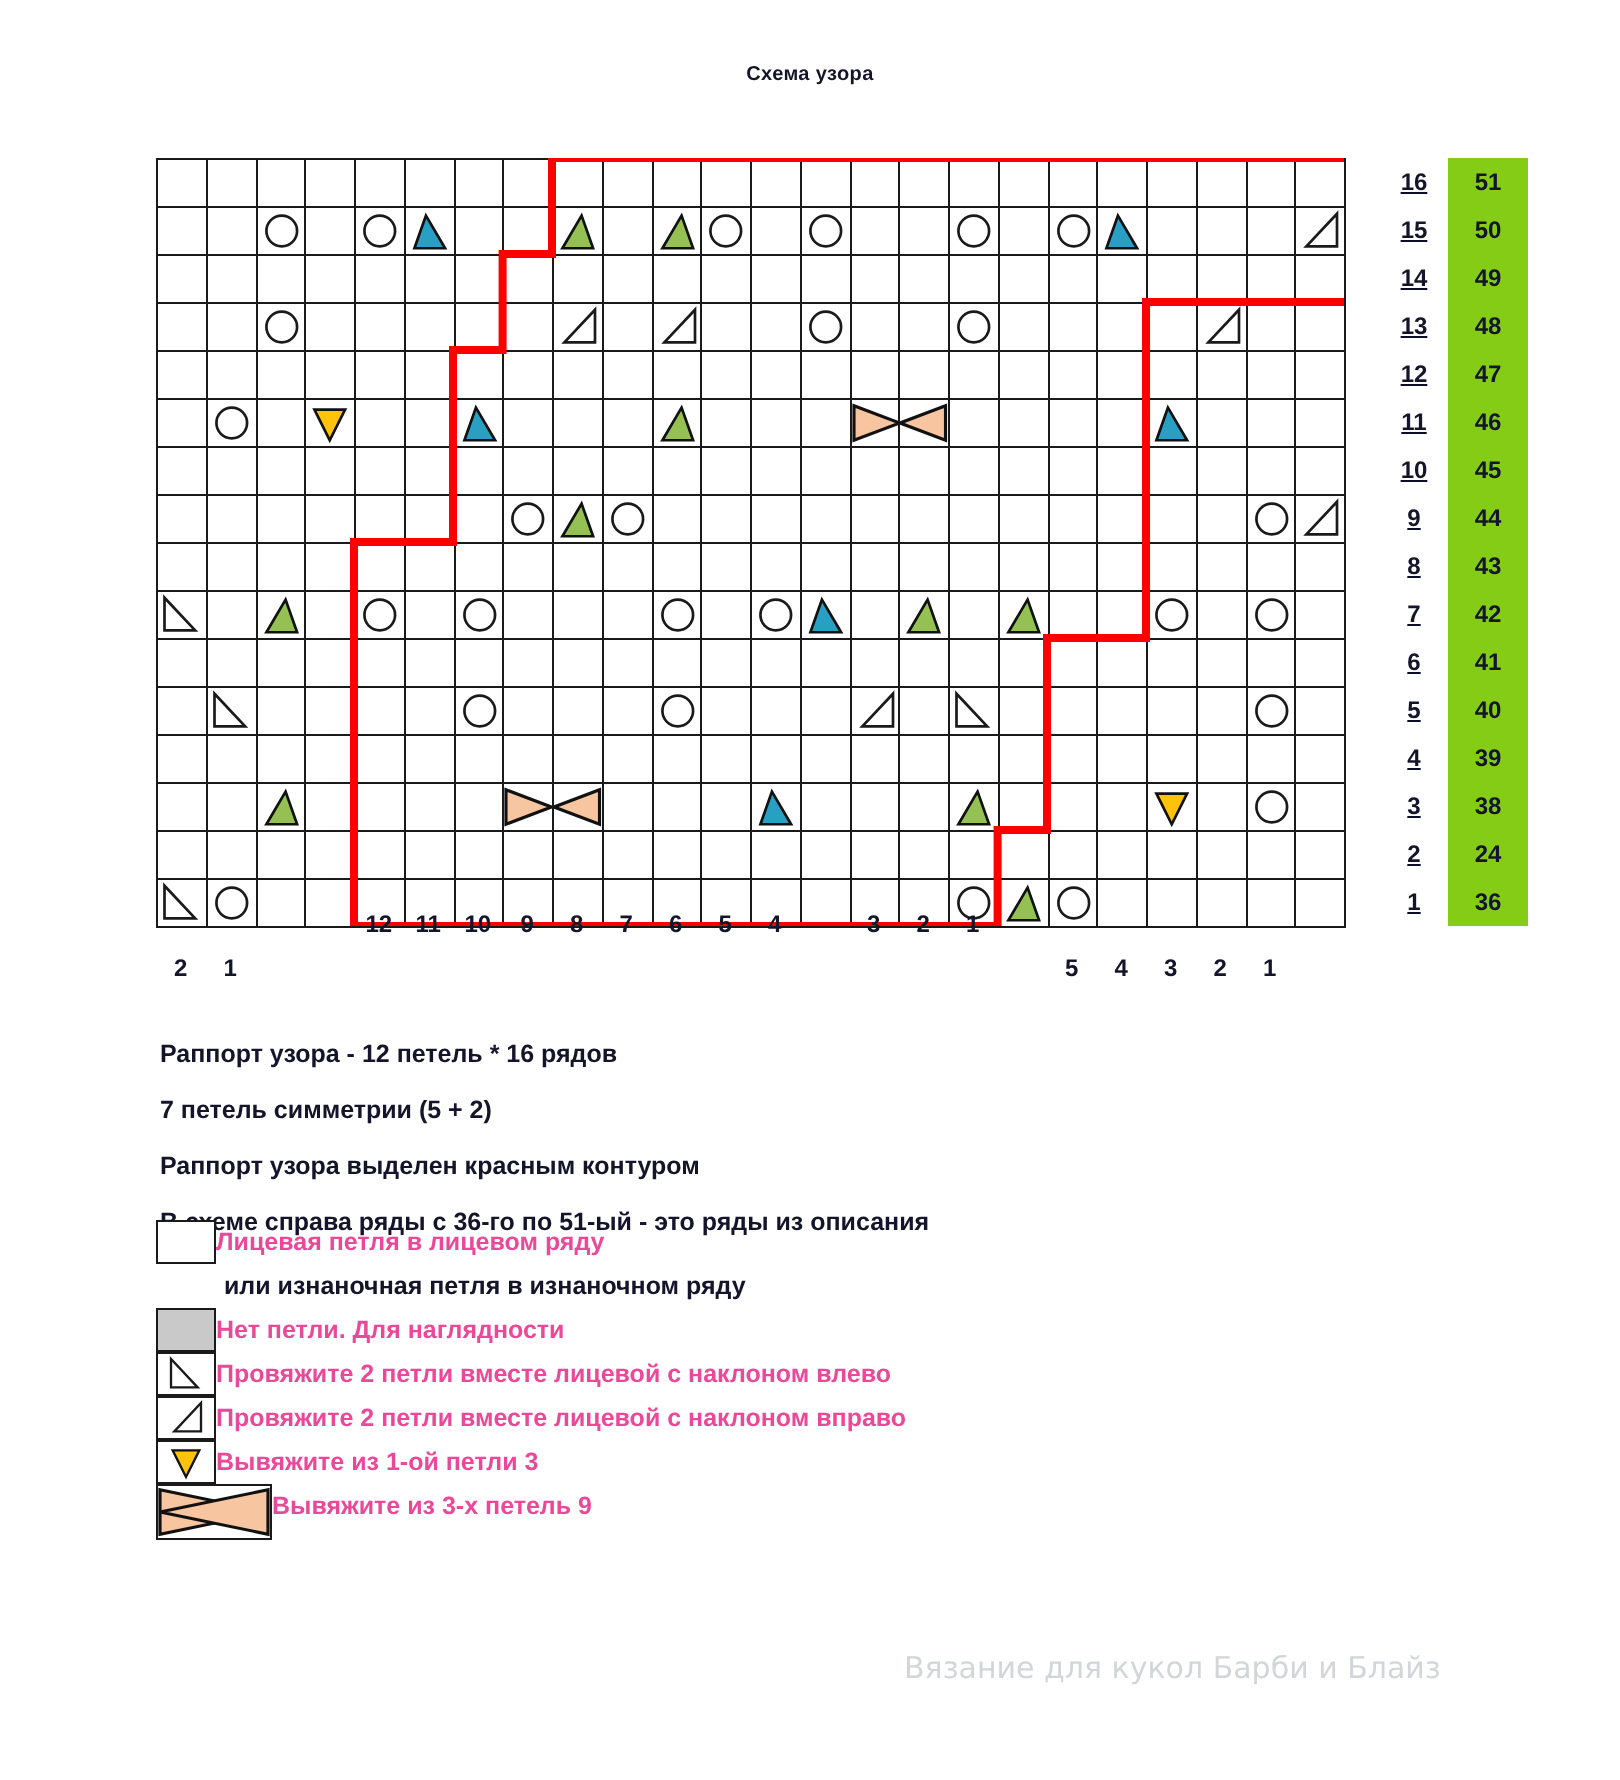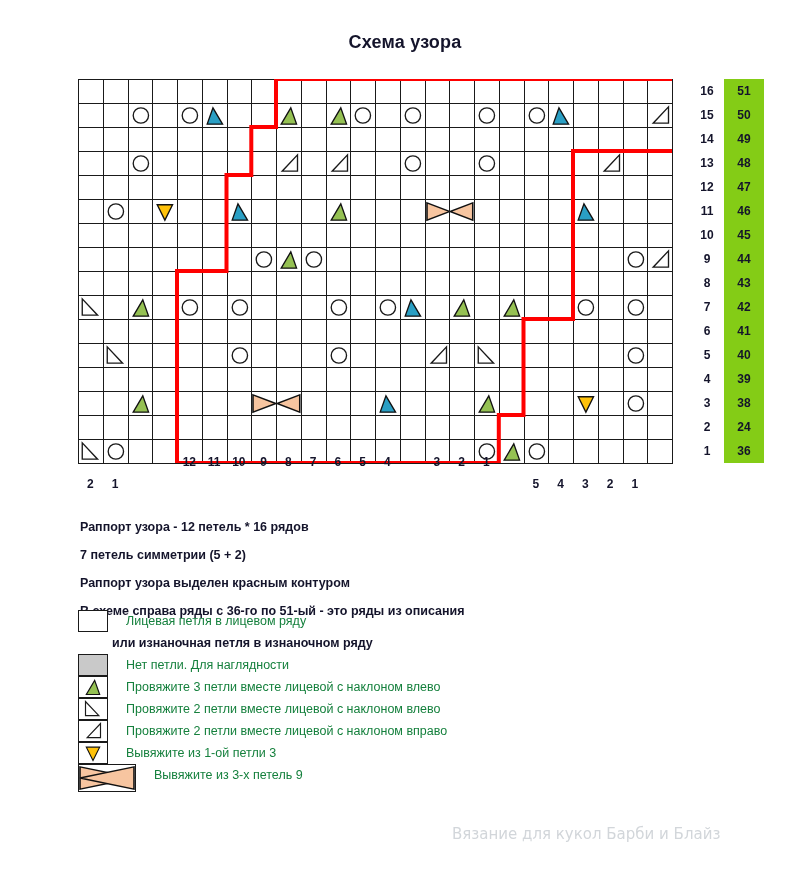--- a/index.html
+++ b/index.html
@@ -4,36 +4,36 @@
 <style>
   html,body{margin:0;padding:0;}
   body{
     width:810px;height:890px;background:#ffffff;
     font-family:"Liberation Sans","DejaVu Sans",sans-serif;
     color:#0d0d26;position:relative;overflow:hidden;
   }
   
   #chart-title{
     position:absolute;left:0;top:32px;width:810px;text-align:center;
-    font-size:18px;font-weight:bold;letter-spacing:.2px;color:#14142b;
+    font-size:10px;font-weight:bold;letter-spacing:.2px;color:#14142b;
   }
   
   #chart-wrap{position:absolute;left:78px;top:79px;}
   table.grid{border-collapse:collapse;table-layout:fixed;}
   table.grid td{
     width:24.75px;height:24px;padding:0;border:1px solid #1a1a1a;
     position:relative;background:#ffffff;box-sizing:border-box;
   }
   td.gray{background:#c9c9c9;}
   
   .sym{position:absolute;left:0;top:0;right:0;bottom:0;display:block;}
   .sym svg{display:block;width:100%;height:100%;}
   
   #rownums-left,#rownums-right{position:absolute;top:79px;}
-  #rownums-left{left:690px;}
+  #rownums-left{left:690px;text-decoration:underline;}
   #rownums-right{left:724px;width:40px;background:#84cc16;}
   .rn{height:24px;line-height:24px;font-size:12px;font-weight:bold;
       text-align:center;width:34px;color:#14142b;}
   #rownums-right .rn{width:40px;}
   
   #colnums{position:absolute;left:78px;top:455px;height:18px;}
   #colnums .cn{position:absolute;top:0;width:24.75px;text-align:center;
       font-size:12px;font-weight:bold;color:#14142b;}
   #symnums{position:absolute;left:78px;top:477px;height:18px;}
   #symnums .cn{position:absolute;top:0;width:24.75px;text-align:center;
@@ -46,22 +46,22 @@
   #notes .note{font-size:12.5px;font-weight:bold;line-height:15px;
       margin-bottom:13px;color:#14142b;}
   
   #legend{position:absolute;left:78px;top:610px;width:660px;}
   .lg-row{display:flex;align-items:flex-start;height:22px;}
   .lg-row.tall{height:30px;text-align:center;}
   .lg-swatch{width:30px;height:22px;border:1.5px solid #1a1a1a;
       box-sizing:border-box;background:#fff;position:relative;flex:0 0 auto;}
   .lg-swatch.wide{width:58px;height:28px;}
   .lg-swatch.gray{background:#c9c9c9;}
-  .lg-label{font-size:12.5px;font-weight:normal;line-height:22px;
-      margin-left:18px;color:#15803d;white-space:nowrap;}
+  .lg-label{font-size:12.5px;font-weight:bold;line-height:22px;
+      margin-left:0;color:#ec4899;white-space:nowrap;}
   .lg-sub{font-size:12.5px;font-weight:bold;line-height:22px;color:#14142b;
       margin-left:34px;}
   
   #watermark{position:absolute;left:452px;top:825px;font-size:15px;
       color:#d2d6da;font-family:"DejaVu Sans",sans-serif;}
 </style>
 </head>
 <body>
 
 <div id="chart-title">Схема узора</div>
@@ -918,30 +918,20 @@
       <div class="lg-sub">или изнаночная петля в изнаночном ряду</div>
     </div>
     <div class="lg-row">
       <div class="lg-swatch gray"></div>
       <div class="lg-label">Нет петли. Для наглядности</div>
     </div>
     <div class="lg-row">
       <div class="lg-swatch">
         <span class="sym">
           <svg viewBox="0 0 24 24">
-            <path d="M4 21 L20 21 L14 4 Z" fill="#95c153" stroke="#111" stroke-width="1.4"></path>
-          </svg>
-        </span>
-      </div>
-      <div class="lg-label">Провяжите 3 петли вместе лицевой с наклоном влево</div>
-    </div>
-    <div class="lg-row">
-      <div class="lg-swatch">
-        <span class="sym">
-          <svg viewBox="0 0 24 24">
             <path d="M3 3 L3 20 L19 20 Z" fill="#fff" stroke="#1a1a1a" stroke-width="1.4"></path>
           </svg>
         </span>
       </div>
       <div class="lg-label">Провяжите 2 петли вместе лицевой с наклоном влево</div>
     </div>
     <div class="lg-row">
       <div class="lg-swatch">
         <span class="sym">
           <svg viewBox="0 0 24 24">

